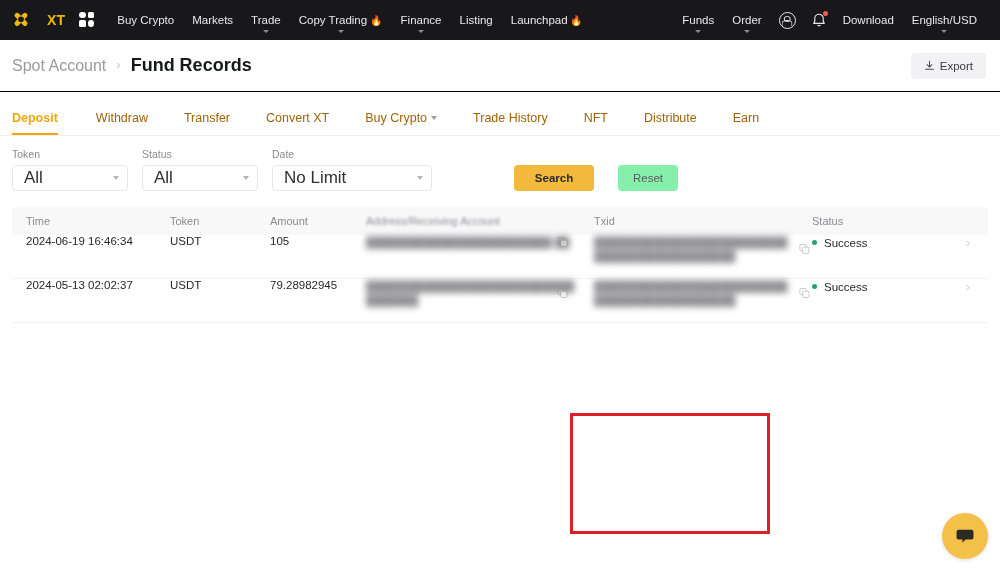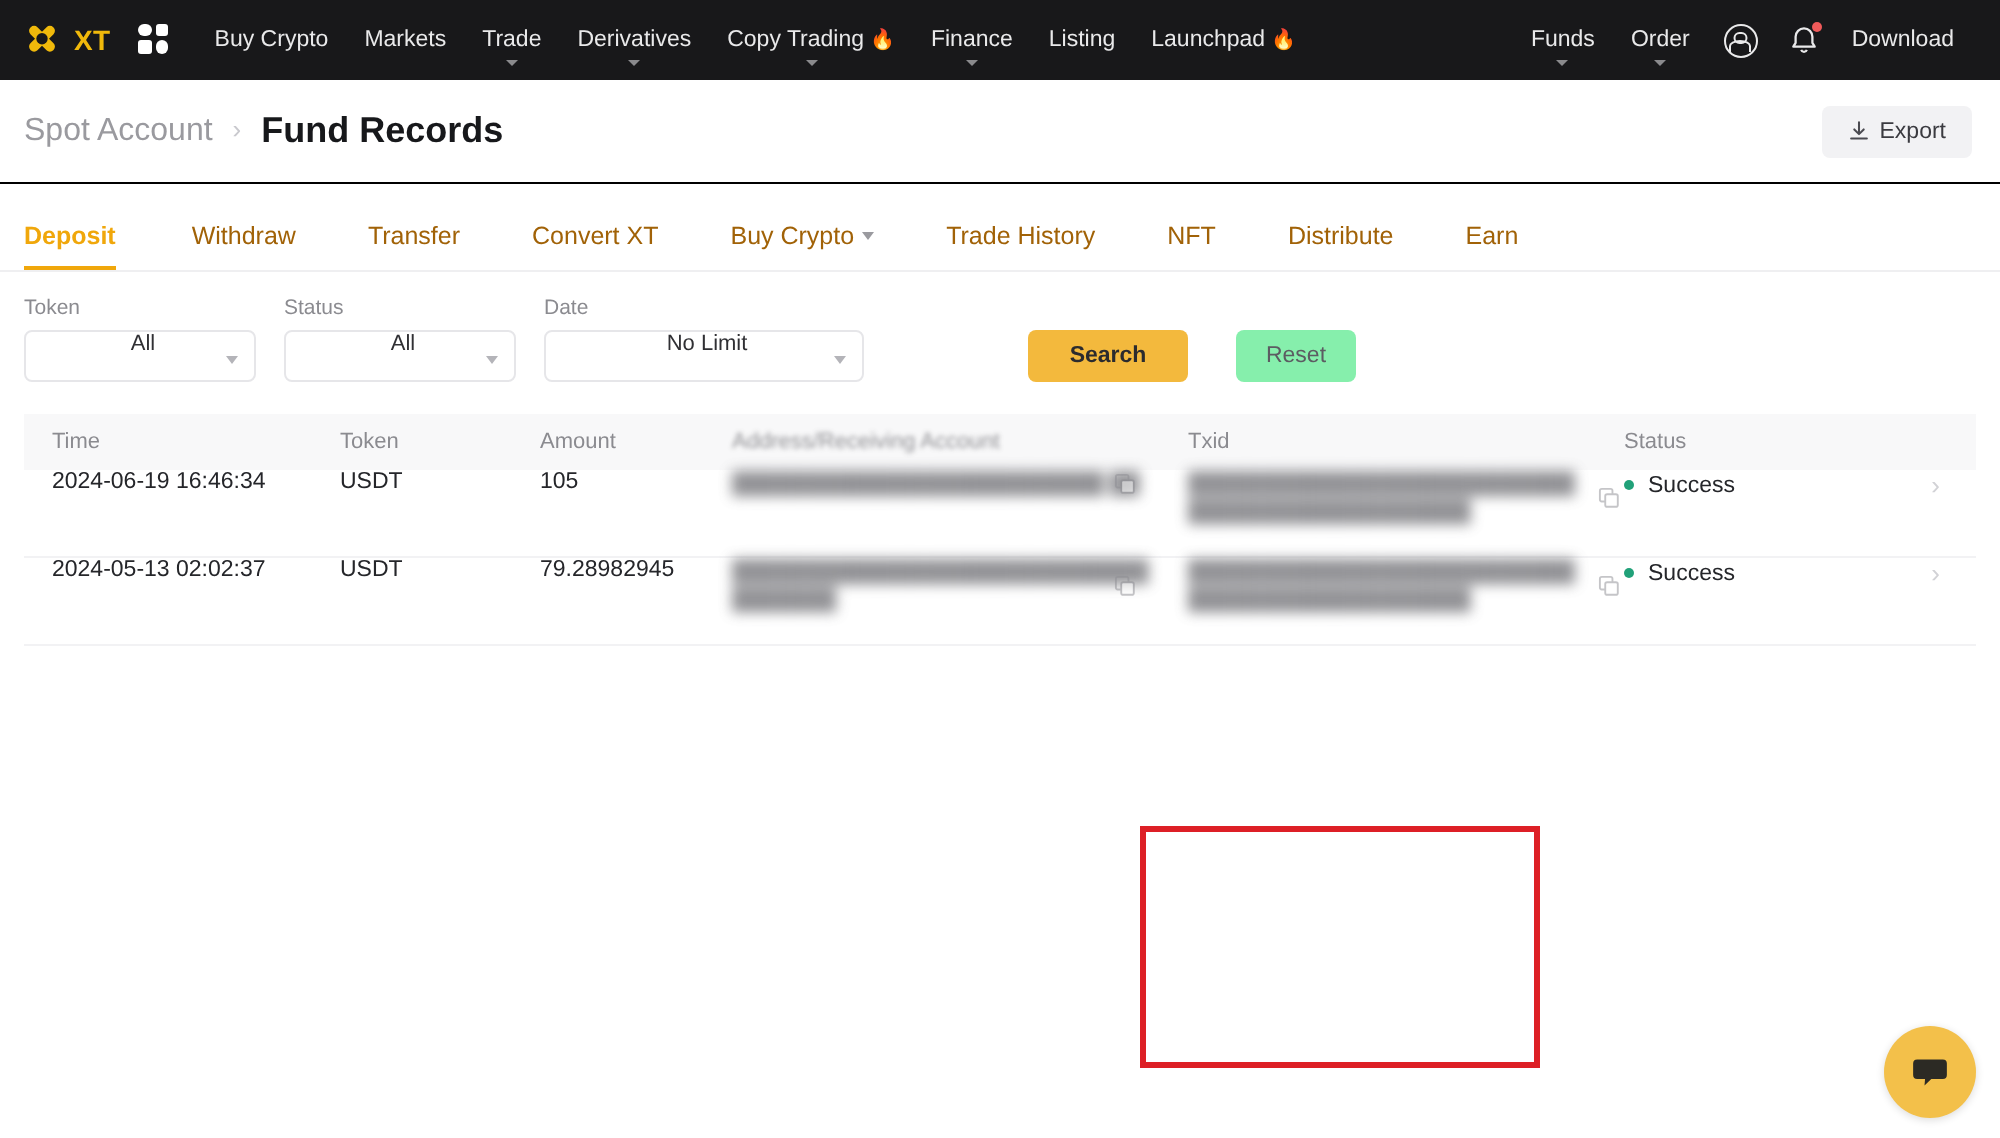--- a/index.html
+++ b/index.html
@@ -13,21 +13,21 @@
 
   
   .topnav {
     height: 40px;
     background: #18181a;
     display: flex;
     align-items: center;
     padding: 0 14px 0 10px;
     position: relative;
   }
-  .brand { display: flex; align-items: center; gap: 5px; margin-right: 14px; }
+  .brand { display: flex; align-items: center; gap: 15px; margin-right: 14px; }
   .brand-mark { width: 22px; height: 22px; position: relative; display:block; }
   .brand-text { color: #f0b90b; font-size: 14px; font-weight: bold; letter-spacing: .2px; }
   .grid-icon { width: 15px; height: 15px; display: grid; grid-template-columns: 1fr 1fr; gap: 2px; margin-right: 14px; position: relative; top:-1px;}
   .grid-icon i { background: #ffffff; border-radius: 1.5px; display:block; }
   .grid-icon i.r { border-radius: 50%; }
   .nav-items { display: flex; align-items: center; gap: 0px; }
   .nav-item {
     color: #e9e9ea;
     font-size: 11.5px;
     padding: 0 9px;
@@ -148,25 +148,24 @@
   }
   .field { display: flex; flex-direction: column; gap: 5px; }
   .field-label { font-size: 10.5px; color: #8b8b90; }
   .select {
     border: 1px solid #e6e6e9;
     border-radius: 4px;
     height: 26px;
     display: flex;
     align-items: center;
     padding: 0 8px 0 11px;
-    font-size: 11px;
+    font-size: 17px;
     color: #303034;
     background: #fff;
     cursor: pointer;
-    flex-direction: column;
   }
   .select.w1 { width: 116px; }
   .select.w2 { width: 116px; }
   .select.w3 { width: 160px; }
   .sel-caret {
     margin-left: auto;
     width: 0; height: 0;
     border-left: 3.5px solid transparent;
     border-right: 3.5px solid transparent;
     border-top: 4px solid #b4b4b9;
@@ -308,24 +307,20 @@
         <span>Buy Crypto</span>
       </div>
       <div class="nav-item">
         <span>Markets</span>
       </div>
       <div class="nav-item">
         <span>Trade</span>
         <span class="caret"></span>
       </div>
       <div class="nav-item">
-        <span>Derivatives</span>
-        <span class="caret"></span>
-      </div>
-      <div class="nav-item">
         <span>Copy Trading</span>
         <span class="fire">🔥</span>
         <span class="caret"></span>
       </div>
       <div class="nav-item">
         <span>Finance</span>
         <span class="caret"></span>
       </div>
       <div class="nav-item">
         <span>Listing</span>
@@ -352,20 +347,24 @@
       <span class="bell">
         <svg viewBox="0 0 16 18" width="14" height="16" fill="none" stroke="#e9e9ea" stroke-width="1.3">
           <path d="M3.2 7.2a4.8 4.8 0 0 1 9.6 0v3.4l1.3 2.2H1.9l1.3-2.2z" stroke-linejoin="round"></path>
           <path d="M6.4 14.6a1.7 1.7 0 0 0 3.2 0"></path>
         </svg>
         <span class="bell-dot"></span>
       </span>
     </div>
     <div class="nav-item">
       <span>Download</span>
+    </div>
+    <div class="nav-item">
+      <span>English/USD</span>
+      <span class="caret"></span>
     </div>
   </div>
 </div>
 
 <div class="page-body">
 
   <div class="page-header">
     <span class="crumb-muted">Spot Account</span>
     <span class="crumb-sep">›</span>
     <span class="crumb-title">Fund Records</span>

